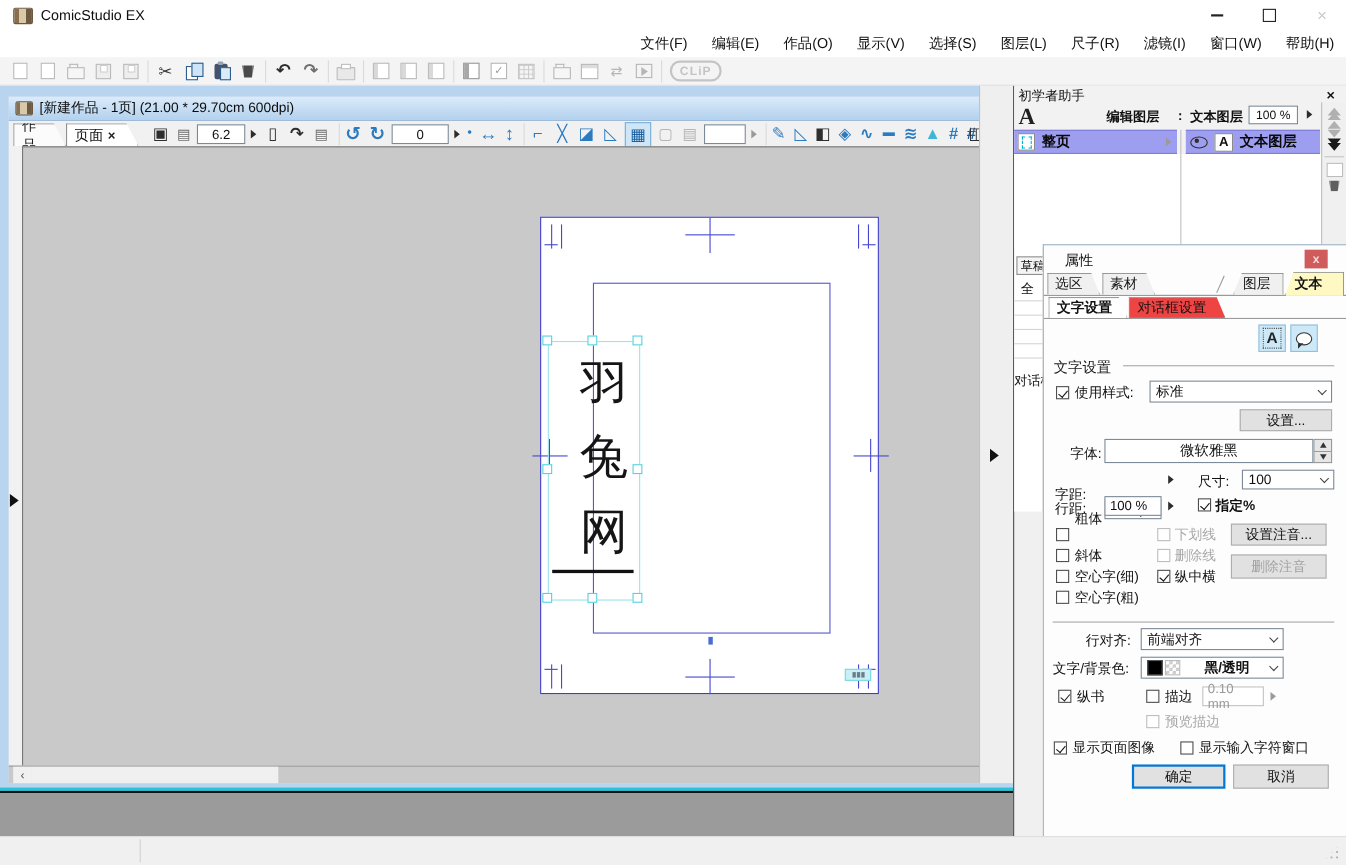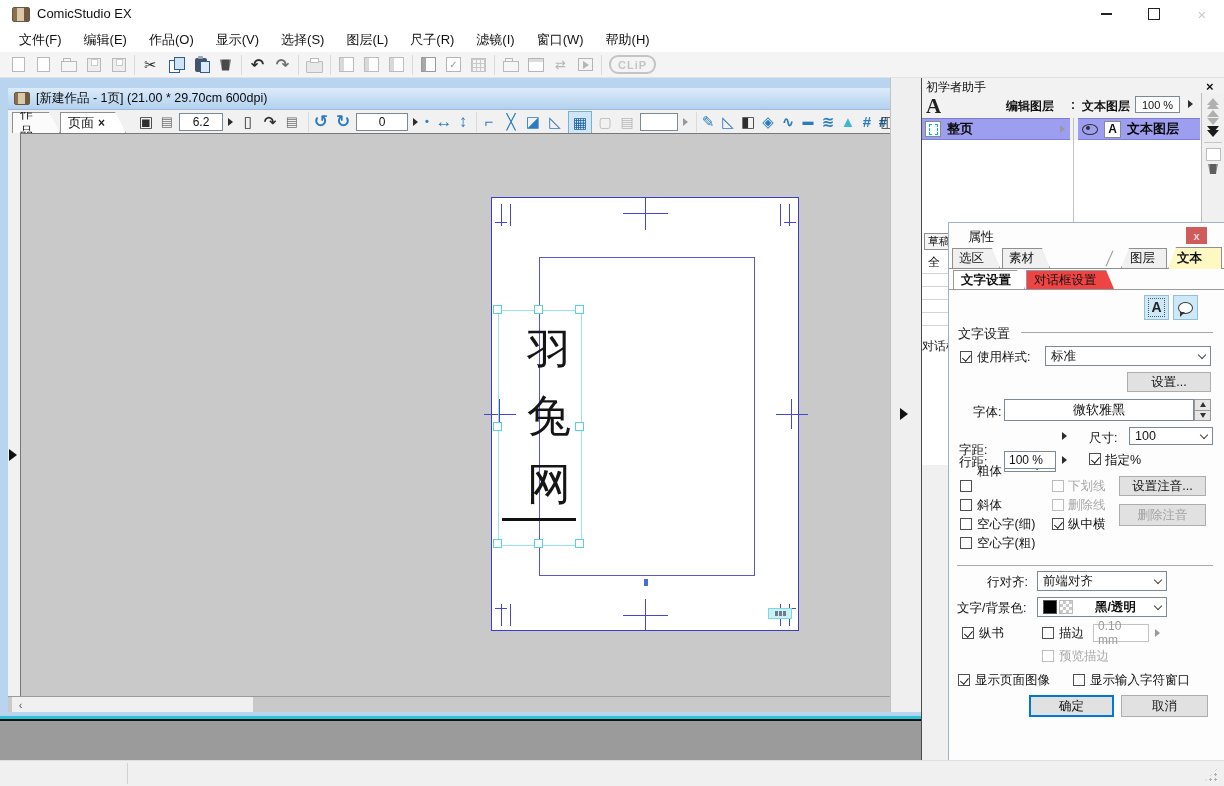--- a/index.html
+++ b/index.html
@@ -13,21 +13,21 @@
   #titlebar{left:0;top:0;width:1224px;height:28px;background:#fff;}
   #app-icon{left:12px;top:7px;width:16px;height:13px;background:linear-gradient(90deg,#8a6f4e 0 4px,#d9c9a8 4px 11px,#6e5a40 11px);border:1px solid #6b573e;border-radius:2px;}
   #app-title{left:37px;top:6px;font-size:13px;color:#101010;}
   .winbtn{top:0;width:46px;height:28px;display:flex;align-items:center;justify-content:center;}
   #btn-min{left:1083px;} #btn-max{left:1131px;} #btn-close{left:1179px;}
   #btn-min .bar{width:11px;height:1.5px;background:#222;}
   #btn-max .box{width:10px;height:10px;border:1.5px solid #222;}
   #btn-close .x{font-size:15px;color:#c8c8c8;line-height:1;}
 
   
-  #menubar{left:0;top:28px;width:1224px;height:24px;background:#fff;display:flex;align-items:center;padding-left:8px;box-sizing:border-box;}
+  #menubar{left:0;top:28px;width:1224px;height:24px;background:#fff;display:flex;align-items:center;padding-left:8px;box-sizing:border-box;justify-content:flex-end;}
   .menu-item{padding:2px 11px;font-size:13px;color:#101010;}
 
   
   #toolbar{left:0;top:52px;width:1224px;height:26px;background:#f4f4f4;border-bottom:1px solid #e2e2e2;box-sizing:border-box;display:flex;align-items:center;padding-left:6px;}
   .tbtn{width:25px;height:22px;display:flex;align-items:center;justify-content:center;}
   .tb-sep{width:1px;height:20px;background:#dadada;margin:0 3px;}
   .g-dark{color:#2e2e2e;font-weight:bold;font-size:16px;line-height:1;}
   .g-mid{color:#6f6f6f;font-weight:bold;font-size:16px;line-height:1;}
   .g-gray{color:#b6b6b6;}
   .ic-page{width:11px;height:13px;background:#fff;border:1px solid #b9b9b9;}
@@ -632,21 +632,21 @@
         <span>100</span>
           <div class="chev"></div>
       </div>
 
       <div class="lbl" style="left:10px;top:231px;">行距:</div>
       <div class="inp" style="left:55px;top:228px;width:52px;height:18px;">
           <span>100 %</span>
         </div>
       <div class="ar-r abs" style="left:113px;top:233px;"></div>
       <div class="cb checked" style="left:140px;top:230px;"></div>
-      <div class="cblabel" style="left:156px;top:229px;">指定%</div>
+      <div class="cblabel" style="left:156px;top:229px;font-weight:bold;">指定%</div>
 
       <div class="cb" style="left:11px;top:257px;"></div>
       <div class="cblabel" style="left:28px;top:240px;">粗体</div>
       <div class="cb" style="left:11px;top:276px;"></div>
       <div class="cblabel" style="left:28px;top:274px;">斜体</div>
       <div class="cb" style="left:11px;top:295px;"></div>
       <div class="cblabel" style="left:28px;top:293px;">空心字(细)</div>
       <div class="cb" style="left:11px;top:314px;"></div>
       <div class="cblabel" style="left:28px;top:312px;">空心字(粗)</div>
 

